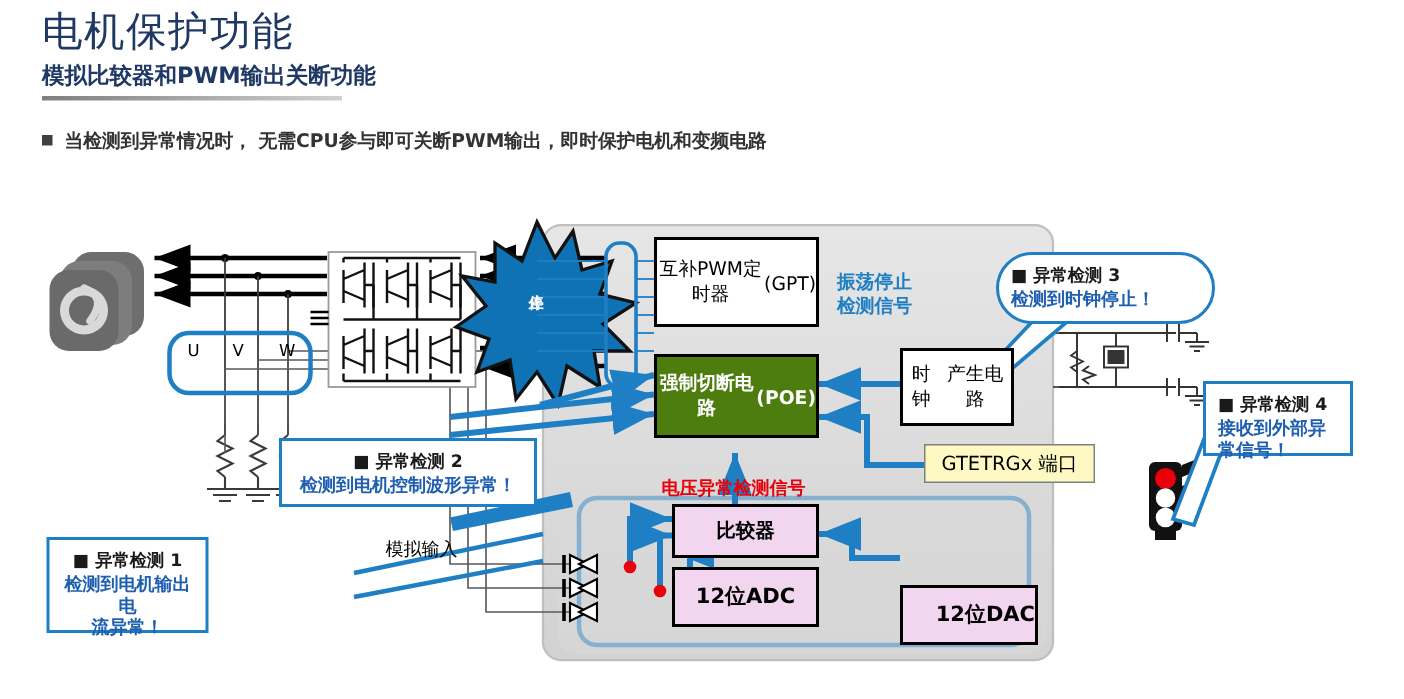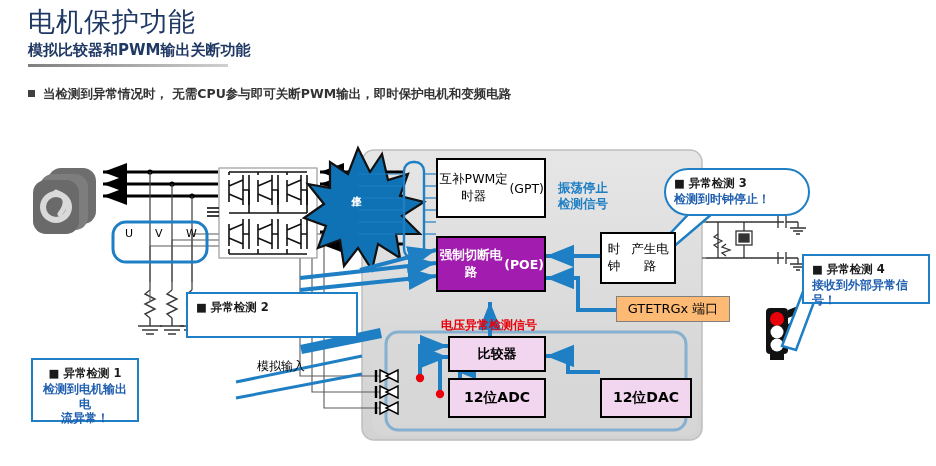--- a/index.html
+++ b/index.html
@@ -36,23 +36,23 @@
 
   
   #stage{position:absolute;left:0;top:130px;width:936px;height:336px;}
   svg.layer{position:absolute;left:0;top:0;width:936px;height:336px;overflow:visible;}
 
   
   .box{position:absolute;box-sizing:border-box;display:flex;
        align-items:center;justify-content:center;text-align:center;
        font-family:"DejaVu Sans","Liberation Sans",sans-serif;}
   .box-white{background:#ffffff;border:2px solid #000;}
-  .box-poe{background:#a21caf;border:2px solid #000;color:#fff;font-weight:700;}
+  .box-poe{background:#4d7c0f;border:2px solid #000;color:#fff;font-weight:700;}
   .box-pink{background:#F2D5EE;border:2px solid #000;font-weight:700;}
-  .box-thin{background:#fdba74;border:1px solid #808080;}
+  .box-thin{background:#fef9c3;border:1px solid #808080;}
 
   .lbl-blue{color:#1F7FC4;font-weight:700;font-family:"DejaVu Sans","Liberation Sans",sans-serif;}
   .lbl-red{color:#E8000B;font-weight:700;font-family:"DejaVu Sans","Liberation Sans",sans-serif;}
   .lbl-black{color:#000;font-family:"DejaVu Sans","Liberation Sans",sans-serif;}
 
   
   .callout{position:absolute;box-sizing:border-box;background:#fff;border:2.5px solid #1F7FC4;
            padding:6px 8px;font-family:"DejaVu Sans","Liberation Sans",sans-serif;}
   .callout .c-head{font-size:11.5px;font-weight:700;color:#1a1a1a;white-space:nowrap;}
   .callout .c-body{font-size:12px;font-weight:700;color:#1F5FAF;line-height:1.22;margin-top:1px;}
@@ -312,47 +312,48 @@
     </div>
 
     <div class="box box-pink" style="left:448px;top:206px;width:98px;height:36px;">
       <div style="font-size:13px">比较器</div>
     </div>
 
     <div class="box box-pink" style="left:448px;top:248px;width:98px;height:40px;">
       <div style="font-size:14px">12位ADC</div>
     </div>
 
-    <div class="box box-pink" style="left:600px;top:248px;width:92px;height:40px;">
+    <div class="box box-pink" style="left:600px;top:260px;width:92px;height:40px;justify-content:flex-end;">
       <div style="font-size:14px">12位DAC</div>
     </div>
 
     <div class="lbl-blue" style="position:absolute;left:558px;top:50px;font-size:12.5px;line-height:1.25;">
       <div>振荡停止</div>
       <div>检测信号</div>
     </div>
 
     <div class="lbl-red" style="position:absolute;left:441px;top:187px;font-size:12px;">电压异常检测信号</div>
 
     <div class="lbl-black" style="position:absolute;left:257px;top:228px;font-size:12px;">模拟输入</div>
 
     <div class="callout" style="left:31px;top:228px;width:108px;height:64px;text-align:center;">
       <div class="c-head">■ 异常检测 1</div>
       <div class="c-body" style="white-space:pre-line;">检测到电机输出电
 流异常！</div>
     </div>
 
-    <div class="callout" style="left:186px;top:162px;width:172px;height:46px;">
+    <div class="callout" style="left:186px;top:162px;width:172px;height:46px;text-align:center;">
       <div class="c-head">■ 异常检测 2</div>
+      <div class="c-body">检测到电机控制波形异常！</div>
     </div>
 
     <div class="callout" style="left:664px;top:38px;width:146px;height:48px;border-radius:24px;">
       <div class="c-head">■ 异常检测 3</div>
       <div class="c-body">检测到时钟停止！</div>
     </div>
 
-    <div class="callout" style="left:802px;top:124px;width:128px;height:50px;">
+    <div class="callout" style="left:802px;top:124px;width:100px;height:50px;">
       <div class="c-head">■ 异常检测 4</div>
       <div class="c-body">接收到外部异常信号！</div>
     </div>
 
   </div>
 </div>
 
 </body></html>

